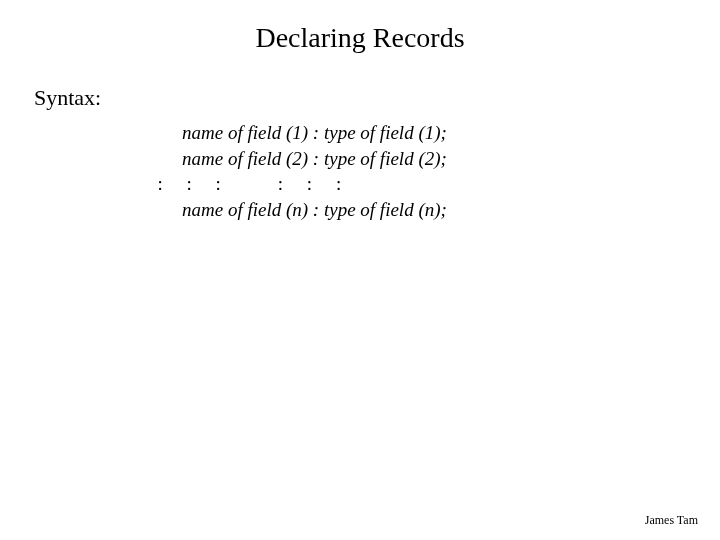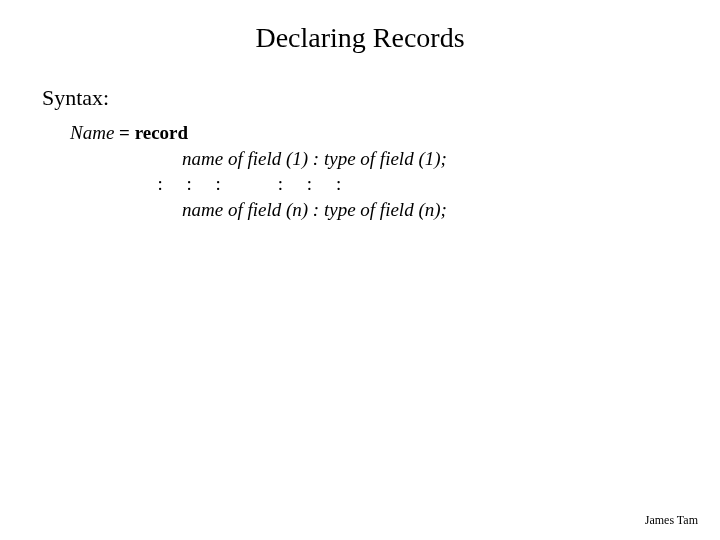--- a/index.html
+++ b/index.html
@@ -24,21 +24,21 @@
     top: 22px;
     left: 0;
     width: 720px;
     text-align: center;
     font-size: 28px;
     font-weight: normal;
   }
   .syntax-label {
     position: absolute;
     top: 85px;
-    left: 42px;
+    left: 34px;
     font-size: 22px;
   }
   .body {
     position: absolute;
     top: 120px;
     left: 70px;
     font-size: 19px;
     line-height: 1.35;
   }
   .line1 { white-space: pre; }
@@ -67,21 +67,21 @@
 </head>
 <body>
 
 <div class="slide">
 
   <div class="title">Declaring Records</div>
 
   <div class="syntax-label">Syntax:</div>
 
   <div class="body">
-    <div class="line1"><span class="italic">Name</span><span class="bold"> = record</span></div>
     <div class="field-line">name of field (1) : type of field (1);</div>
+    <div class="field-line">name of field (2) : type of field (2);</div>
     <div class="dots-line">  :     :     :            :     :     :</div>
     <div class="field-line">name of field (n) : type of field (n);</div>
   </div>
 
   <div class="footer">James Tam</div>
 
 </div>
 
 </body></html>

